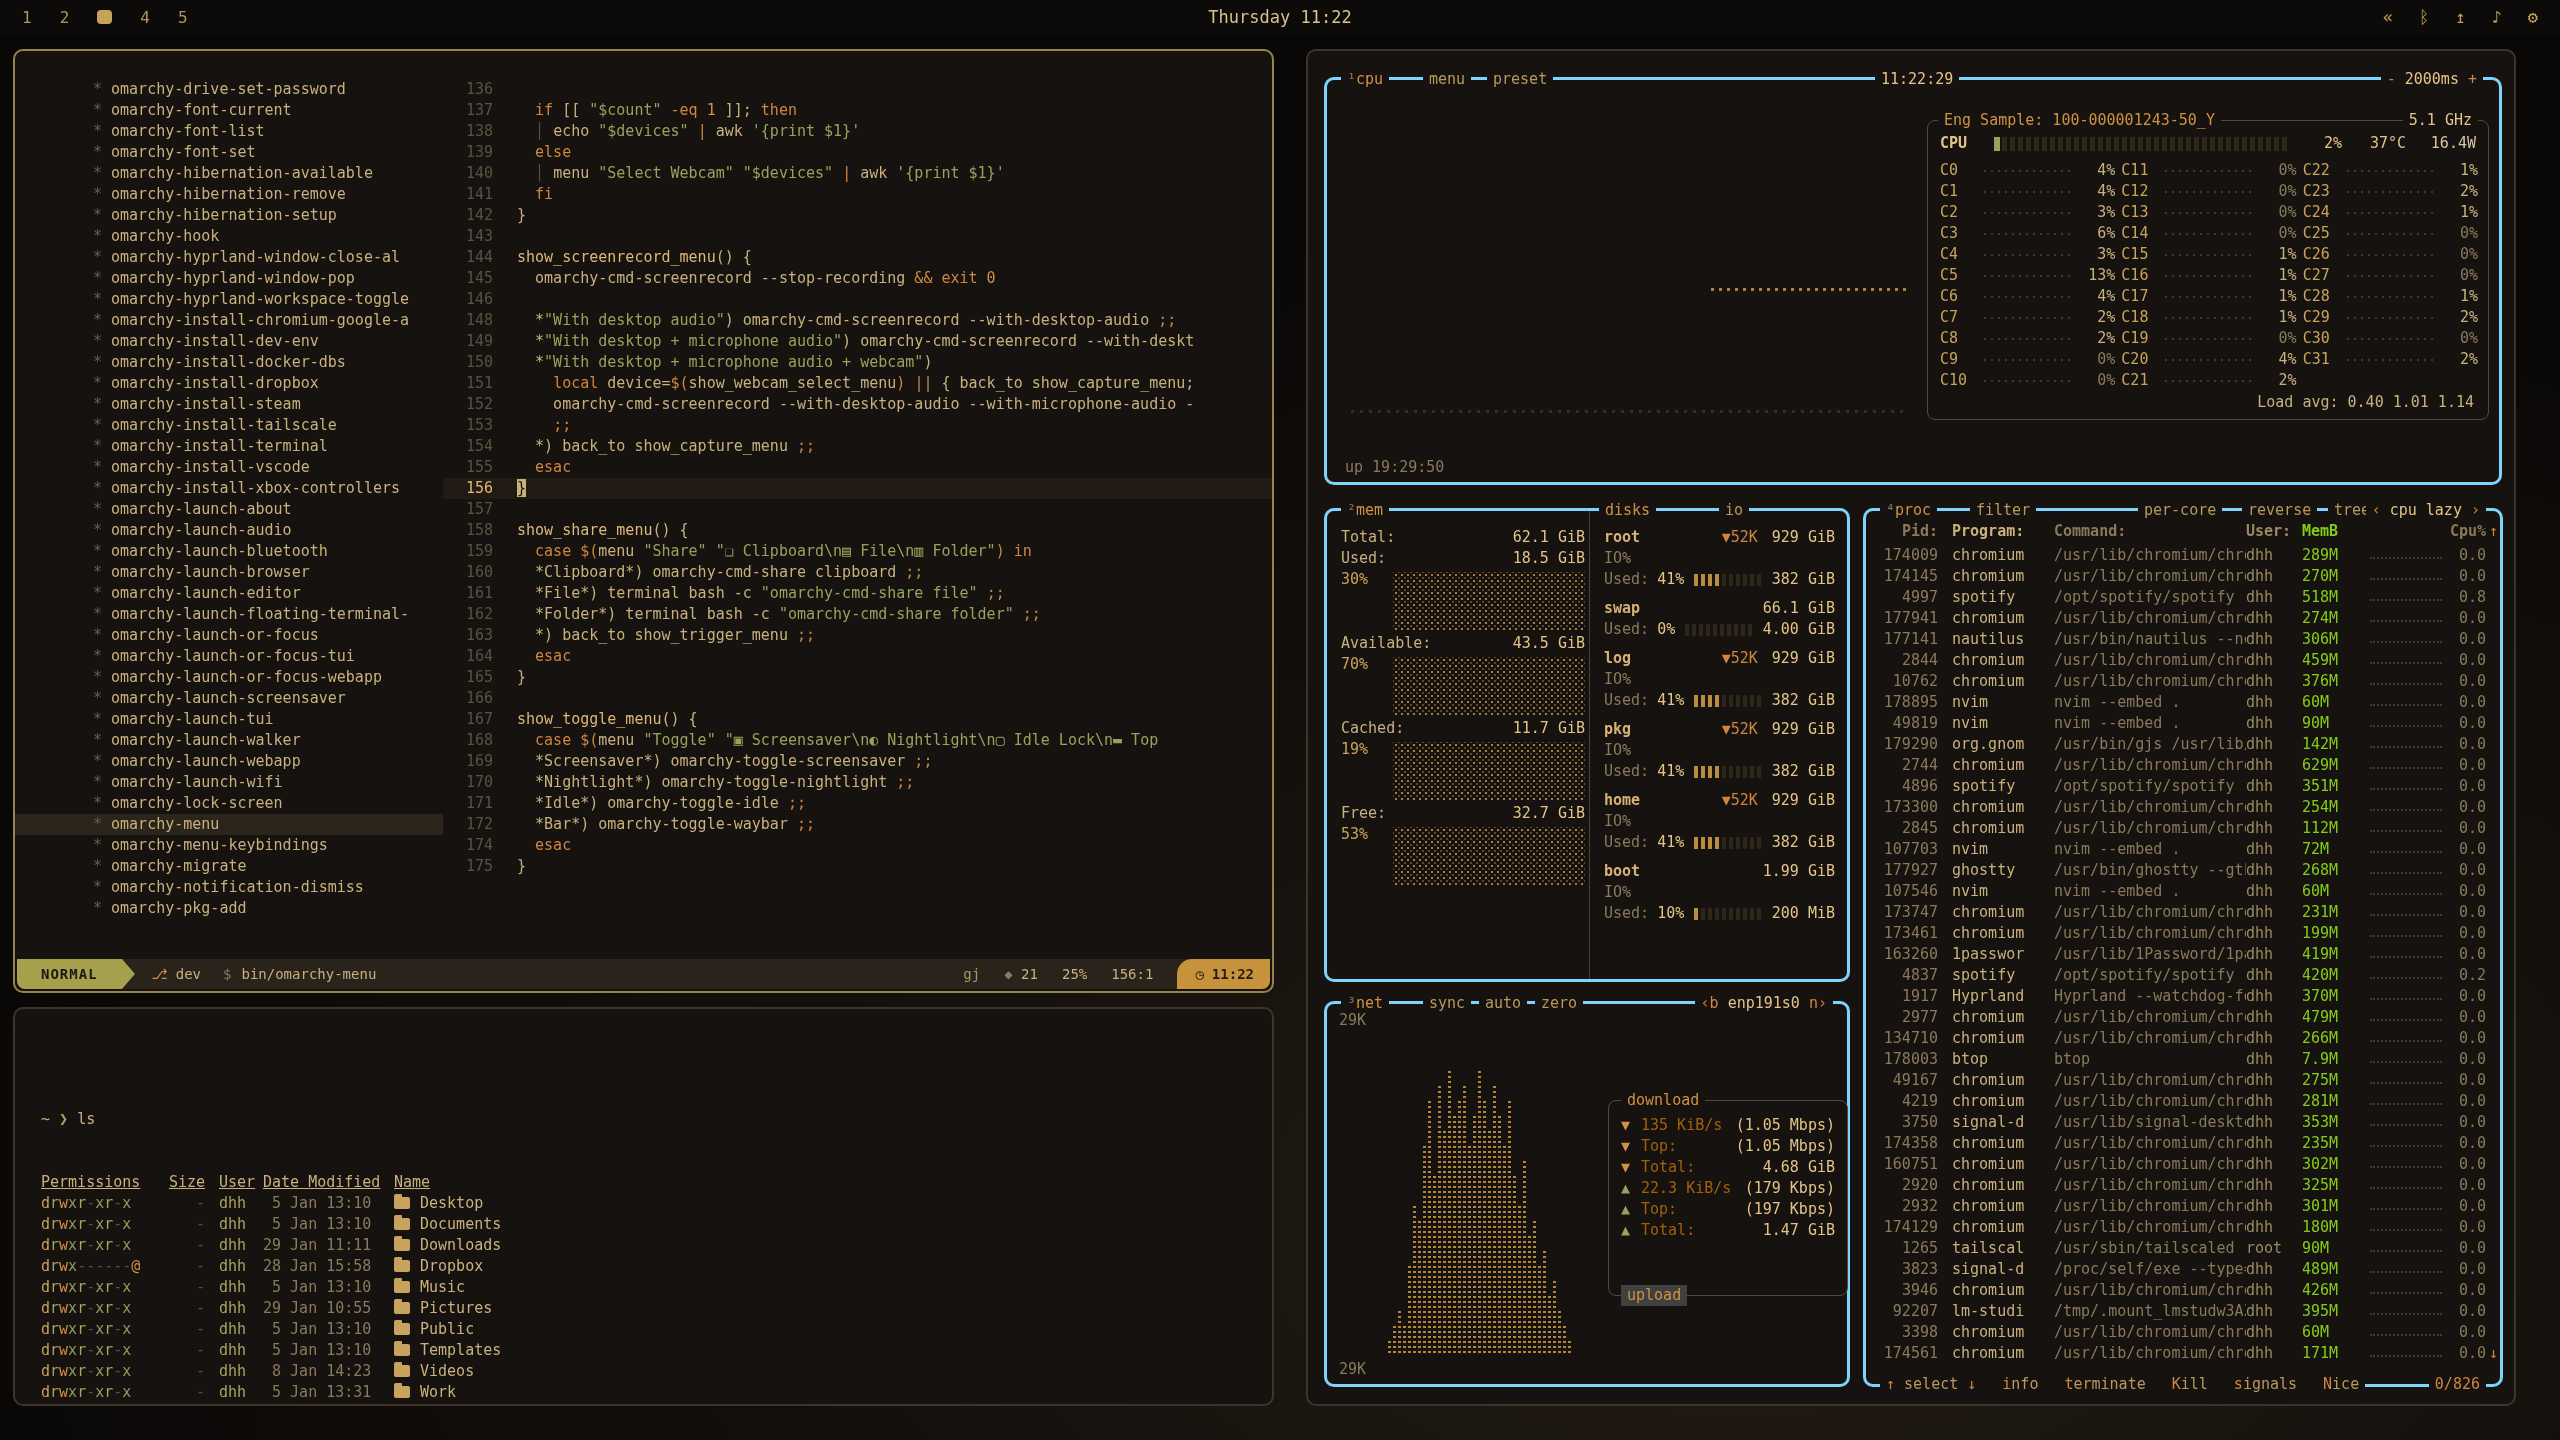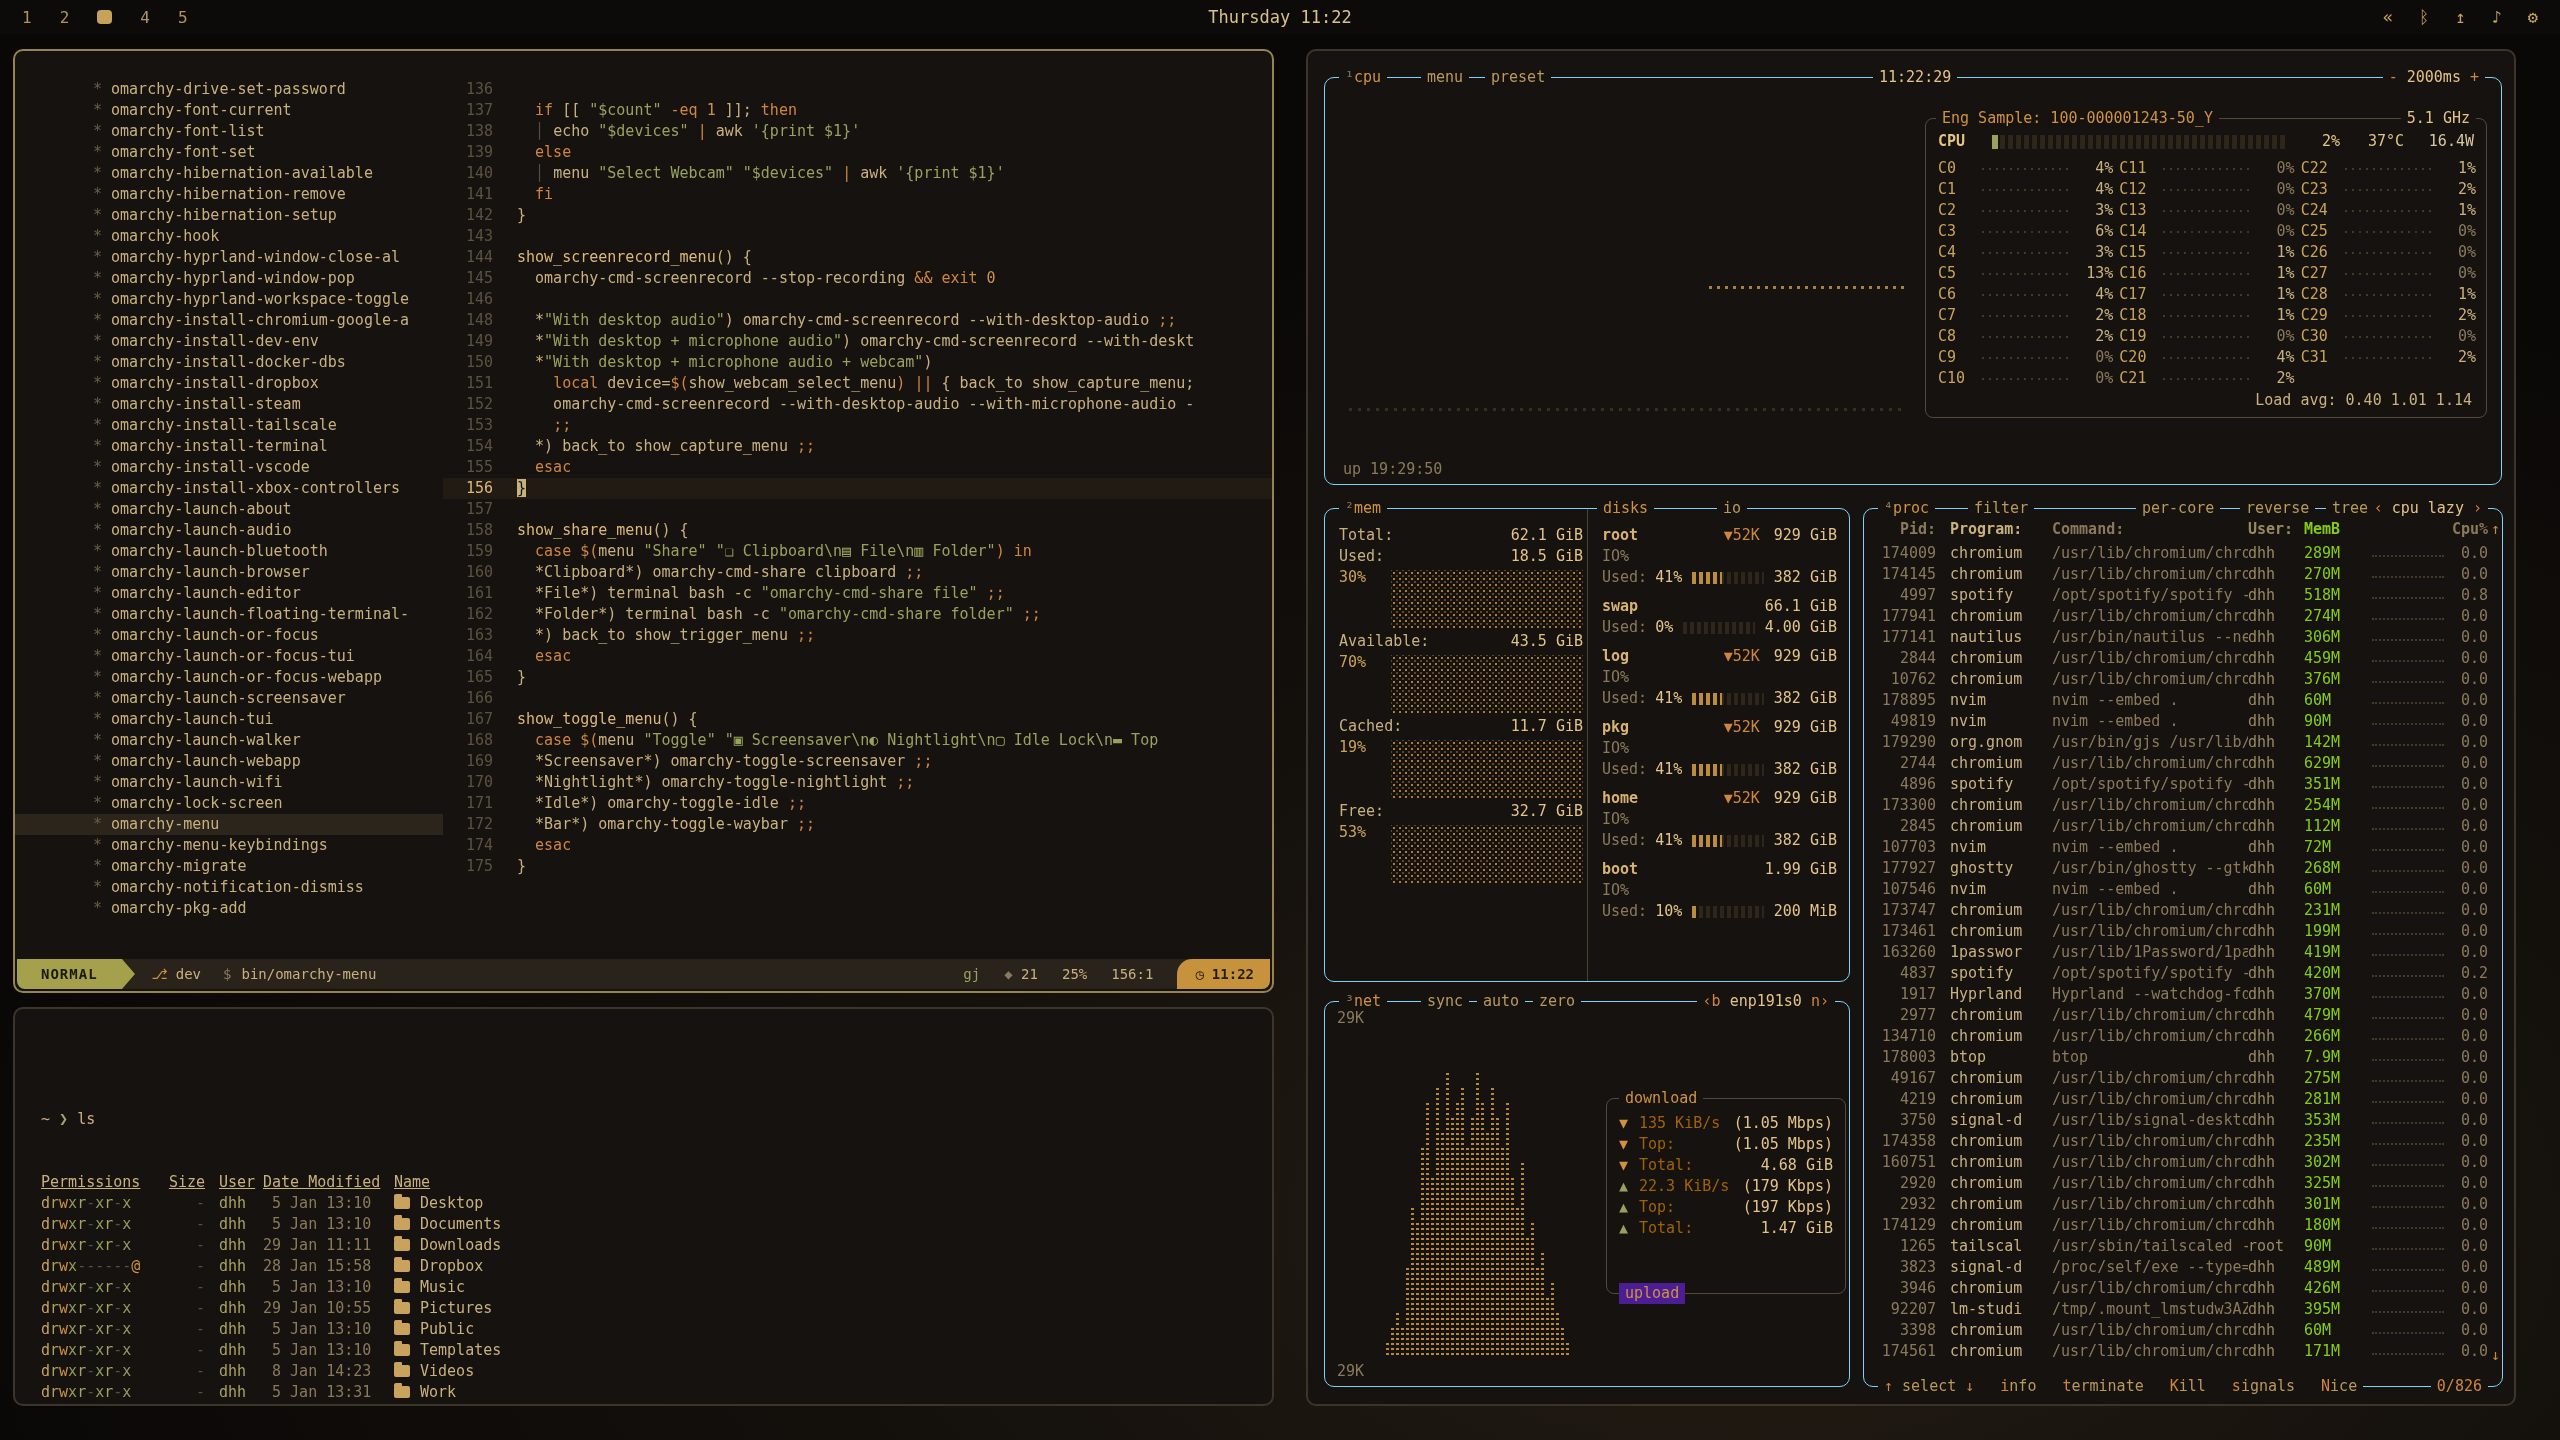--- a/index.html
+++ b/index.html
@@ -72,25 +72,25 @@
   .ls-header .c-user, .ls-header .c-date { color:#c9b17e; }
   .p-d { color:#c7a35a; } .p-r { color:#a9a35f; } .p-w { color:#cf9242; }
   .p-x { color:#8f9a5c; } .p-0 { color:#55503f; } .p-at { color:#cf9242; }
   .folder-icon { display:inline-block; width:16px; height:12px; background:#c9a35e; border-radius:2px;
     position:relative; margin-right:10px; vertical-align:-1px; }
   .folder-icon::before { content:""; position:absolute; top:-3px; left:0; width:8px; height:4px;
     background:#c9a35e; border-radius:2px 1px 0 0; }
 
   
   #btop-body { position:absolute; inset:0; font-size:15px; line-height:21px; }
-  .panel { position:absolute; border:1px solid #7dd3fc; border-radius:10px; }
+  .panel { position:absolute; border:3px solid #7dd3fc; border-radius:10px; }
   .plabel { position:absolute; top:-11px; background:#161210; padding:0 6px; color:#cf9242; white-space:pre; }
   .plabel .idx { color:#8a7a5a; }
   .pctrl { color:#b9995c; }
-  .pbottom { position:absolute; bottom:-11px; background:#4c1d95; padding:0 6px; white-space:pre; }
+  .pbottom { position:absolute; bottom:-11px; background:#404040; padding:0 6px; white-space:pre; }
 
   #cpu-panel { left:16px; top:26px; width:1178px; height:408px; }
   .cpu-trace { position:absolute; left:384px; top:208px; width:200px; height:3px;
     background:repeating-linear-gradient(90deg,#a5823e 0 3px,transparent 3px 8px); }
   .cpu-trace2 { position:absolute; left:24px; top:330px; width:556px; height:3px; opacity:.25;
     background:repeating-linear-gradient(90deg,#a5823e 0 3px,transparent 3px 9px); }
   .uptime { position:absolute; left:18px; bottom:4px; color:#8a7a5a; }
   #cpu-box { position:absolute; left:600px; top:40px; width:562px; height:300px;
     border:1px solid #55483a; border-radius:8px; }
   .cpu-total { display:flex; padding:12px 12px 0 12px; height:33px; align-items:center; }

